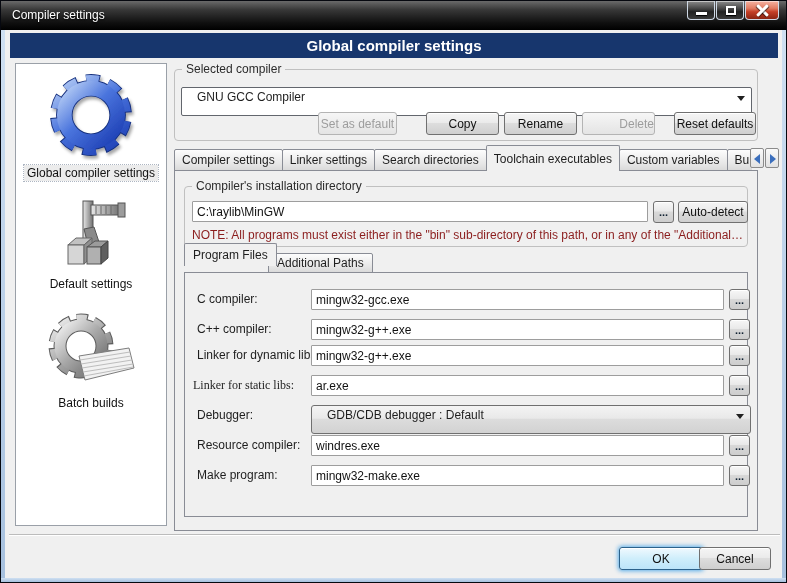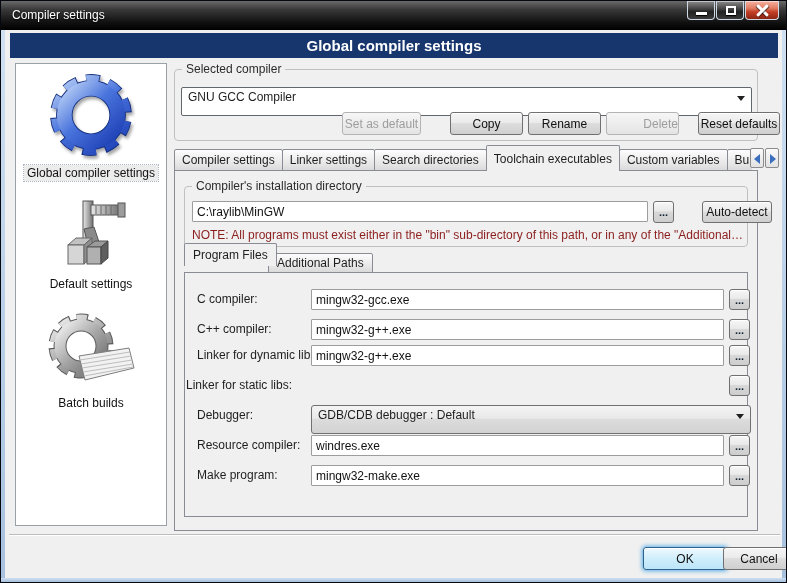--- a/index.html
+++ b/index.html
@@ -49,21 +49,21 @@
   .grouplabel {
     position:absolute; top:-8px; left:7px; background:#f0f0f0; padding:0 4px;
     font-size:12px; color:#2b2b2b; white-space:nowrap;
   }
   
   .btn {
     position:absolute; height:23px; border:1px solid #707070; border-radius:3px;
     background:linear-gradient(#f5f5f5, #ebebeb 45%, #dddddd 50%, #cfcfcf);
     box-shadow:inset 0 1px 0 #fff;
     font-family:"Liberation Sans", sans-serif; font-size:12px; color:#111;
-    text-align:center; cursor:pointer;margin-left:24px;
+    text-align:center; cursor:pointer;
   }
   .btn.disabled {
     border-color:#b4b4b4; color:#9d9d9d;
     background:linear-gradient(#f6f6f6,#ededed 50%,#e4e4e4);
     box-shadow:none; cursor:default;
   }
   .btn.primary {
     border-color:#2c628b;
     background:linear-gradient(#f0f9fe, #cfeefb 50%, #bce4f9);
     box-shadow:0 0 4px 1px rgba(61,161,231,.85), inset 0 1px 0 #fff;
@@ -75,21 +75,21 @@
     text-align:center; line-height:16px; cursor:pointer;
   }
   
   .txtinput {
     position:absolute; height:21px; border:1px solid #9d9d9d; border-radius:1px;
     background:#fff; font-family:"Liberation Sans", sans-serif; font-size:12px; color:#111;
     padding:0 4px; outline:none;
   }
   .combo {
     position:absolute; height:29px; border:1px solid #62666d; border-radius:2px;
-    background:#fff; line-height:19px; padding:0 20px 0 6px; white-space:nowrap; overflow:hidden;
+    background:#fff; line-height:19px; padding:0 20px 0 15px; white-space:nowrap; overflow:hidden;
     cursor:pointer;
   }
   .combo.gray { background:linear-gradient(#f4f4f4,#e9e9e9 45%,#dcdcdc 50%,#d2d2d2); border-color:#707070; border-radius:3px; }
   .combo-arrow {
     position:absolute; right:6px; top:8px; width:0; height:0;
     border-left:4px solid transparent; border-right:4px solid transparent; border-top:5px solid #202020;
   }
   
   .tabstrip { position:absolute; left:173px; top:144px; width:578px; height:26px; display:flex; align-items:flex-end; overflow:hidden; }
   .tab {
@@ -256,21 +256,22 @@
   <button class="browse" style="left:728px;top:288px;height:21px;">...</button>
 
   <div class="field-label" style="left:196px;top:321px;">C++ compiler:</div>
   <input class="txtinput" style="left: 310px; top: 318px; width: 413px;" value="mingw32-g++.exe">
   <button class="browse" style="left:728px;top:318px;height:21px;">...</button>
 
   <div class="field-label" style="left:196px;top:347px;">Linker for dynamic libs:</div>
   <input class="txtinput" style="left: 310px; top: 344px; width: 413px;" value="mingw32-g++.exe">
   <button class="browse" style="left:728px;top:344px;height:21px;">...</button>
 
-  <div class="field-label" style="left:185px;top:377px;">Linker for static libs:</div>
+  <div class="field-label" style="left:192px;top:377px;font-family:Liberation Serif, serif;">Linker for static libs:</div>
+  <input class="txtinput" style="left: 310px; top: 374px; width: 413px;" value="ar.exe">
   <button class="browse" style="left:728px;top:374px;height:21px;">...</button>
 
   <div class="field-label" style="left:196px;top:407px;">Debugger:</div>
   <div class="combo gray" style="left:310px;top:404px;width:440px;">
     <span>GDB/CDB debugger : Default</span>
     <span class="combo-arrow"></span>
   </div>
 
   <div class="field-label" style="left:196px;top:437px;">Resource compiler:</div>
   <input class="txtinput" style="left: 310px; top: 434px; width: 413px;" value="windres.exe">

